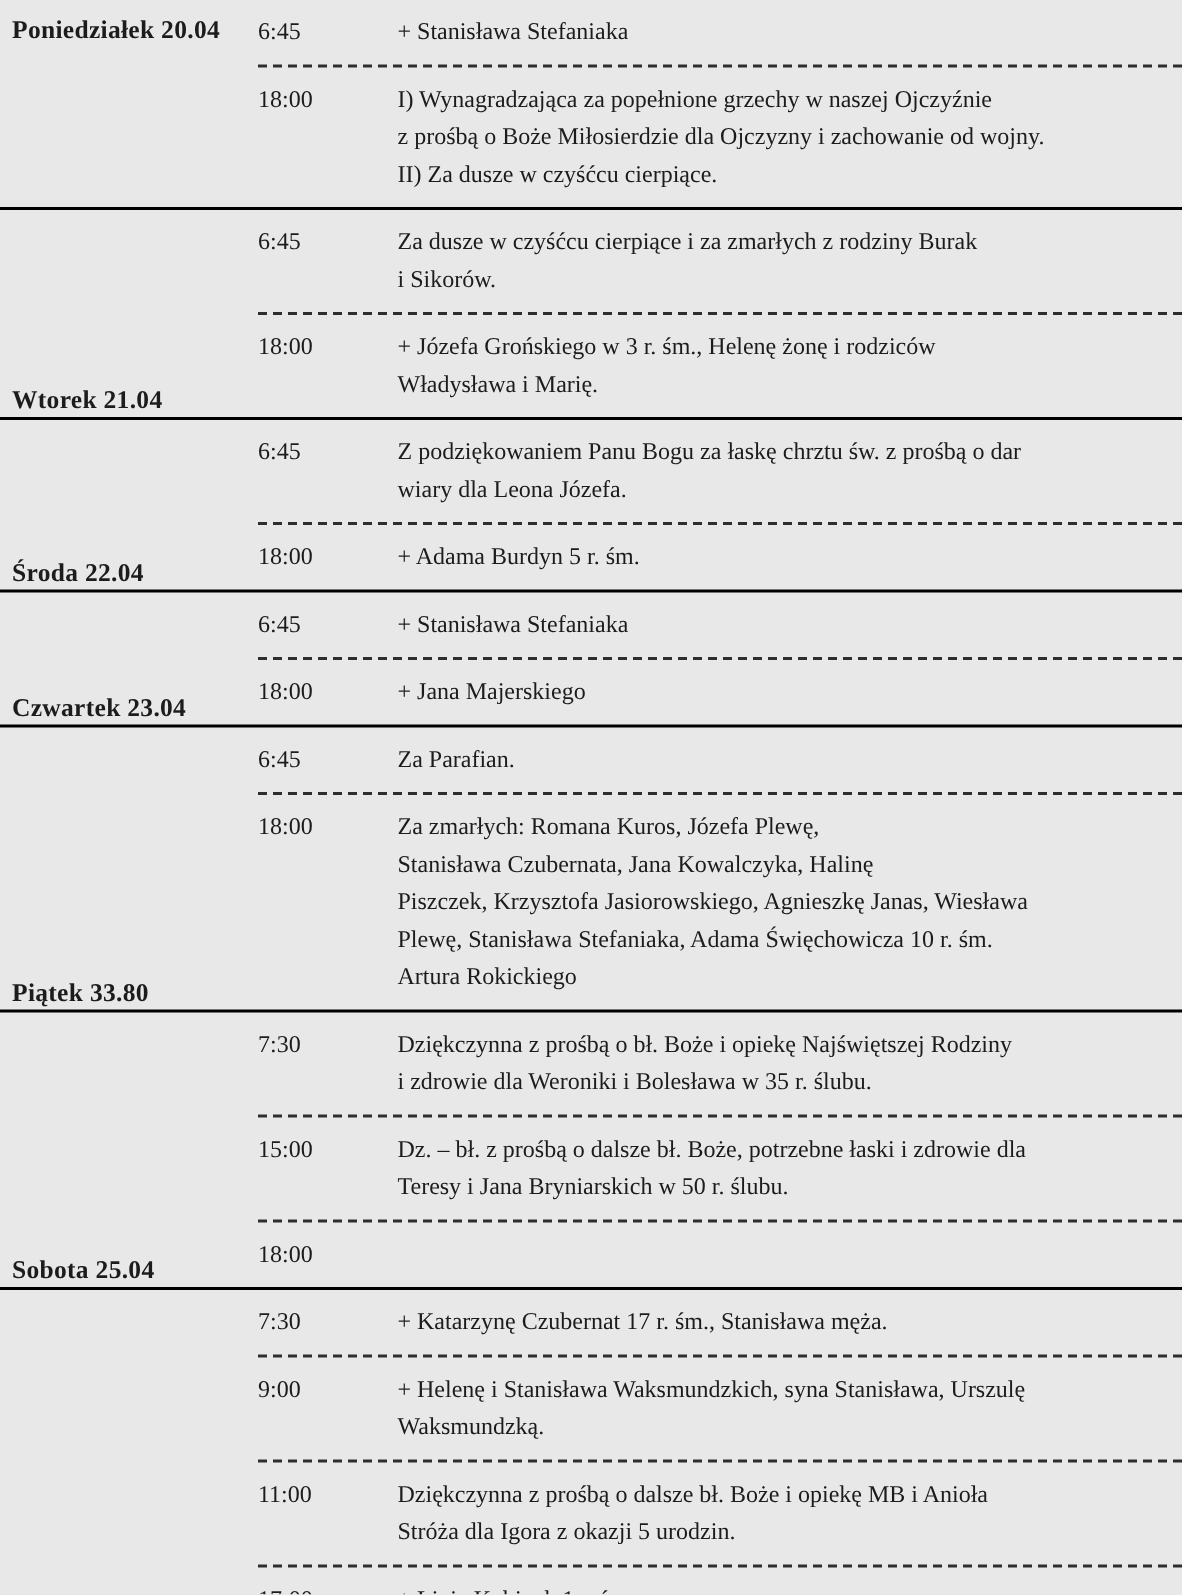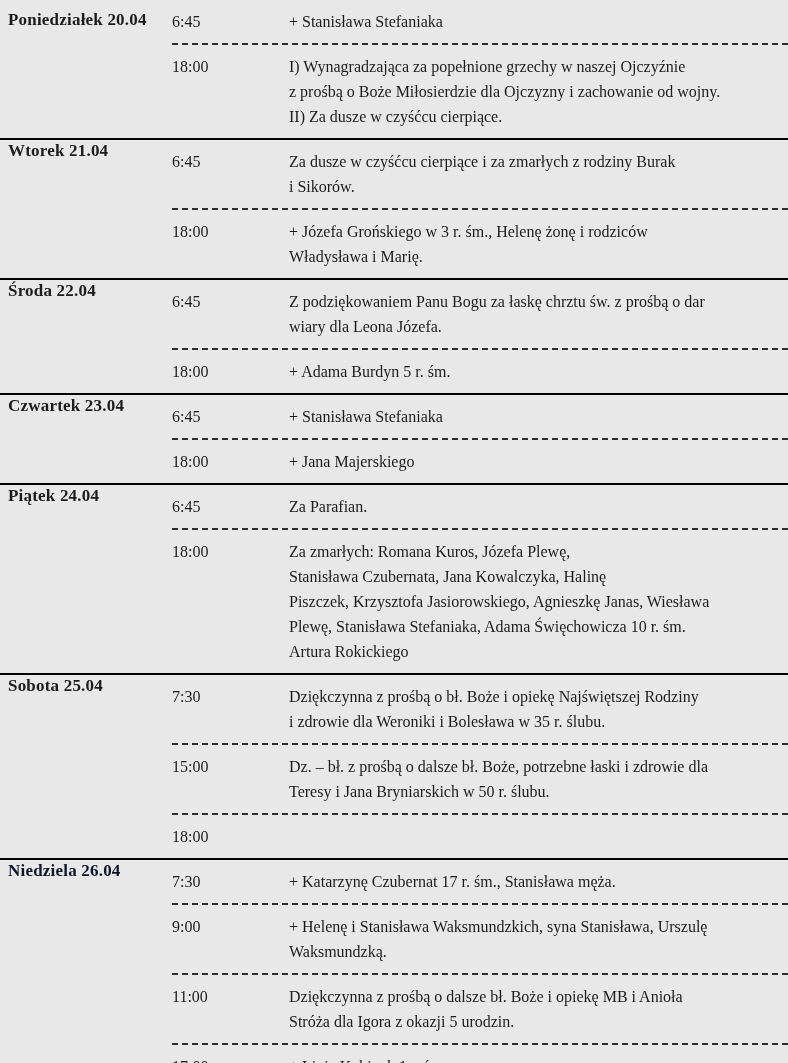--- a/index.html
+++ b/index.html
@@ -21,21 +21,21 @@
     display: flex;
     flex: none;
     border-top: 2px solid #000;
   }
   .day-section:first-child { border-top: none; }
   .day-cell {
     width: 172px;
     flex: none;
     box-sizing: border-box;
     display: flex;
-    align-items: flex-start;
+    align-items: flex-end;
     padding-left: 8px;
   }
   .day-section.top-align .day-cell {
     align-items: flex-start;
     padding-top: 9px;
   }
   .day-label {
     font-weight: bold;
     font-size: 17px;
     line-height: 22px;
@@ -44,21 +44,20 @@
   }
   .mass-rows {
     flex: 1;
     display: flex;
     flex-direction: column;
     min-width: 0;
   }
   .mass-row {
     display: flex;
     padding: 9px 0 9px 0;
-    gap: 24px;
   }
   .mass-row + .mass-row { border-top: 2px dashed #2e2e2e; }
   .time-cell {
     width: 93px;
     flex: none;
     box-sizing: border-box;
     line-height: 25px;
   }
   .intention-cell {
     flex: 1;
@@ -137,21 +136,21 @@
       </div>
       <div class="mass-row">
         <div class="time-cell">18:00</div>
         <div class="intention-cell">+ Jana Majerskiego</div>
       </div>
     </div>
   </section>
 
   <section class="day-section">
     <div class="day-cell">
-      <span class="day-label">Piątek 24.04</span>
+      <span class="day-label">Piątek 33.80</span>
     </div>
     <div class="mass-rows">
       <div class="mass-row">
         <div class="time-cell">6:45</div>
         <div class="intention-cell">Za Parafian.</div>
       </div>
       <div class="mass-row">
         <div class="time-cell">18:00</div>
         <div class="intention-cell">Za zmarłych: Romana Kuros, Józefa Plewę,
 Stanisława Czubernata, Jana Kowalczyka, Halinę

